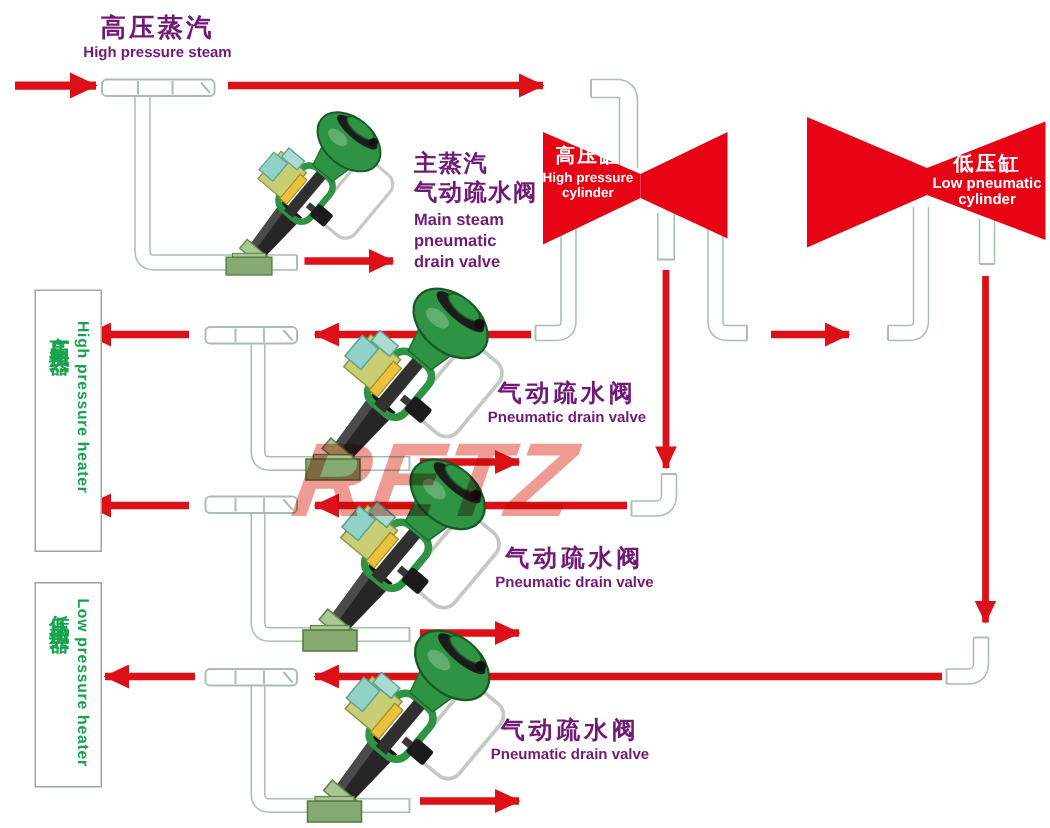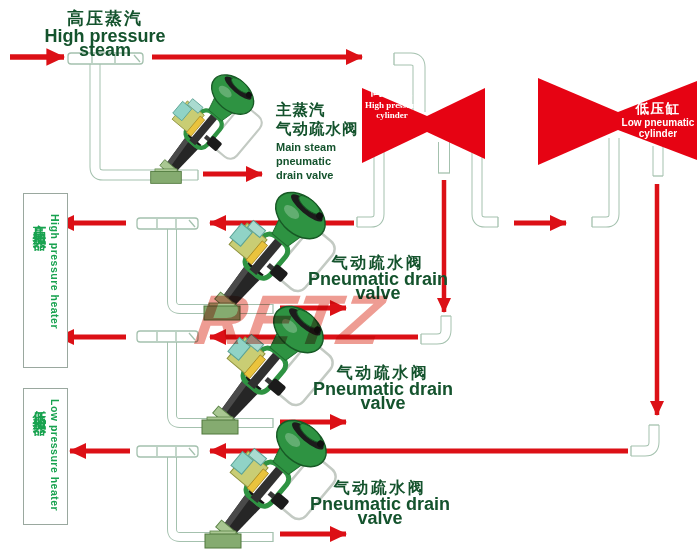--- a/index.html
+++ b/index.html
@@ -5,24 +5,24 @@
   html,body{margin:0;padding:0;background:#fff;}
   #canvas{
     position:relative;width:700px;height:552px;background:#ffffff;overflow:hidden;
     font-family:"Liberation Sans","DejaVu Sans",sans-serif;
   }
   #diagram-svg{position:absolute;left:0;top:0;}
   .pipeO{fill:none;stroke:#a4c1ae;stroke-linejoin:round;stroke-linecap:butt;}
   .pipeI{fill:none;stroke:#ffffff;stroke-linejoin:round;stroke-linecap:butt;}
   .cap{stroke:#a4c1ae;stroke-width:1.3;}
   .flow{stroke:#dc1016;fill:none;}
-  .lbl{position:absolute;color:#14532d;font-weight:bold;}
+  .lbl{position:absolute;color:#701a75;font-weight:bold;}
   .center{text-align:center;}
   .zh-big{font-size:17px;letter-spacing:2px;line-height:20px;}
-  .en-med{font-size:18px;line-height:14px;}
+  .en-med{font-size:10px;line-height:14px;}
   .zh-med{font-size:15.5px;letter-spacing:1px;line-height:19px;}
   .en-sm{font-size:11px;line-height:14px;}
   .zh-drain{font-size:16px;letter-spacing:2.5px;line-height:18px;}
   .heater-box{
     position:absolute;width:45px;background:#fff;border:1px solid #9aa89f;
     box-sizing:border-box;display:flex;flex-direction:row;justify-content:center;gap:1px;
   }
   .heater-zh{writing-mode:vertical-rl;font-size:13.5px;font-weight:bold;color:#18a24f;letter-spacing:3px;}
   .heater-en{writing-mode:vertical-rl;font-size:10.5px;font-weight:bold;color:#18a24f;letter-spacing:0.5px;}
   .cyl-lbl{position:absolute;color:#ffffff;font-weight:bold;text-align:center;line-height:1.12;}
@@ -214,21 +214,21 @@
   </div>
   <div class="lbl center" style="left:308px;top:364px;width:150px;">
     <div class="zh-drain">气动疏水阀</div>
     <div class="en-med">Pneumatic drain valve</div>
   </div>
   <div class="lbl center" style="left:305px;top:479px;width:150px;">
     <div class="zh-drain">气动疏水阀</div>
     <div class="en-med">Pneumatic drain valve</div>
   </div>
 
-  <div class="cyl-lbl" style="left:358px;top:84px;width:68px;font-family:Liberation Serif, serif;">
+  <div class="cyl-lbl" style="left:358px;top:97px;width:68px;">
     <div class="cyl-zh">高压缸</div>
     <div class="cyl-en">High pressure</div>
     <div class="cyl-en">cylinder</div>
   </div>
   <div class="cyl-lbl" style="left:618px;top:101px;width:80px;">
     <div class="cyl-zh" style="font-size:13.5px;font-family:Liberation Serif, serif;">低压缸</div>
     <div class="cyl-en-lg">Low pneumatic</div>
     <div class="cyl-en-lg">cylinder</div>
   </div>
 

